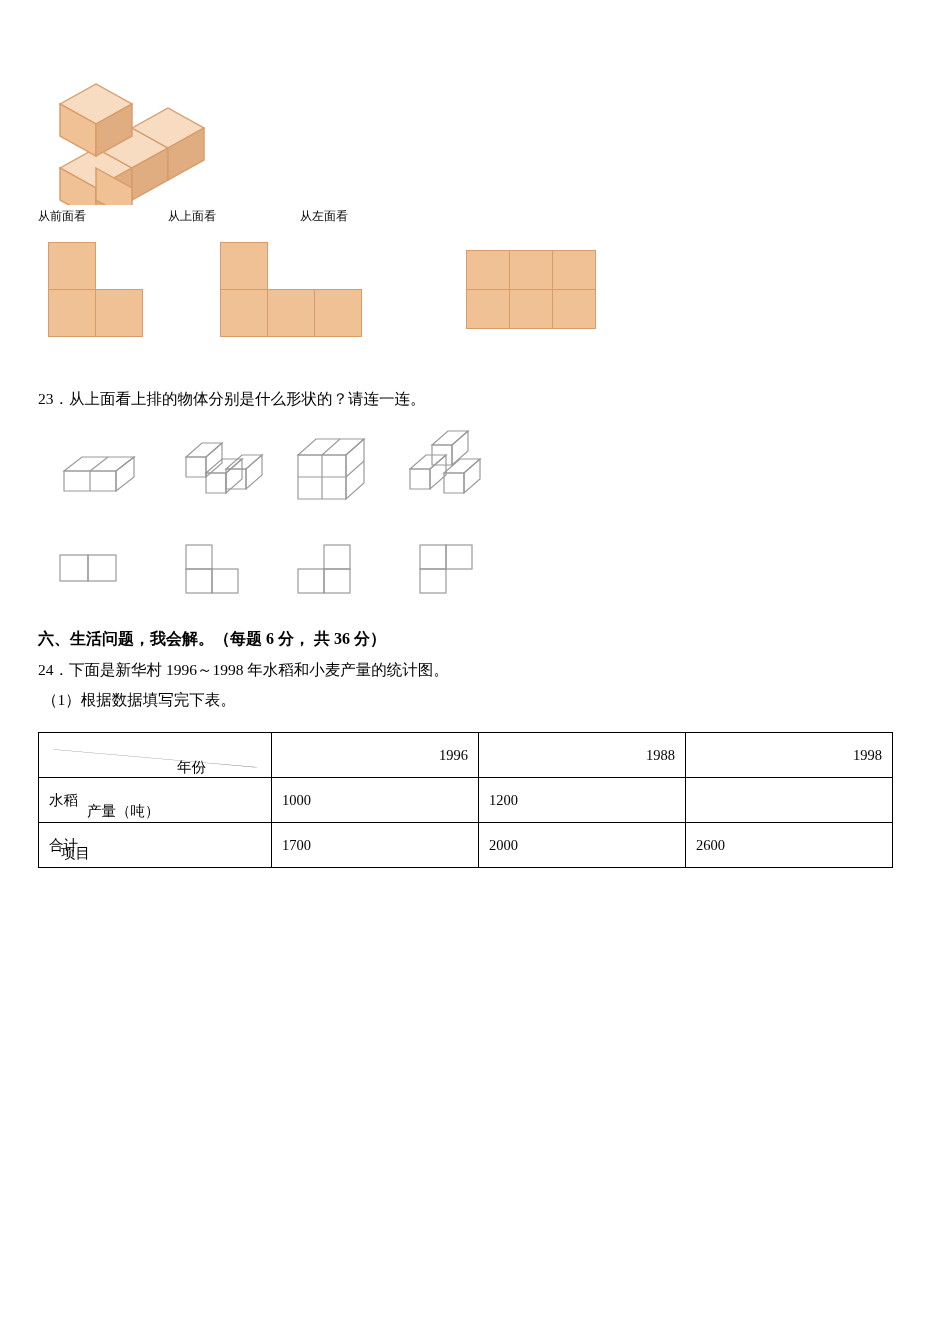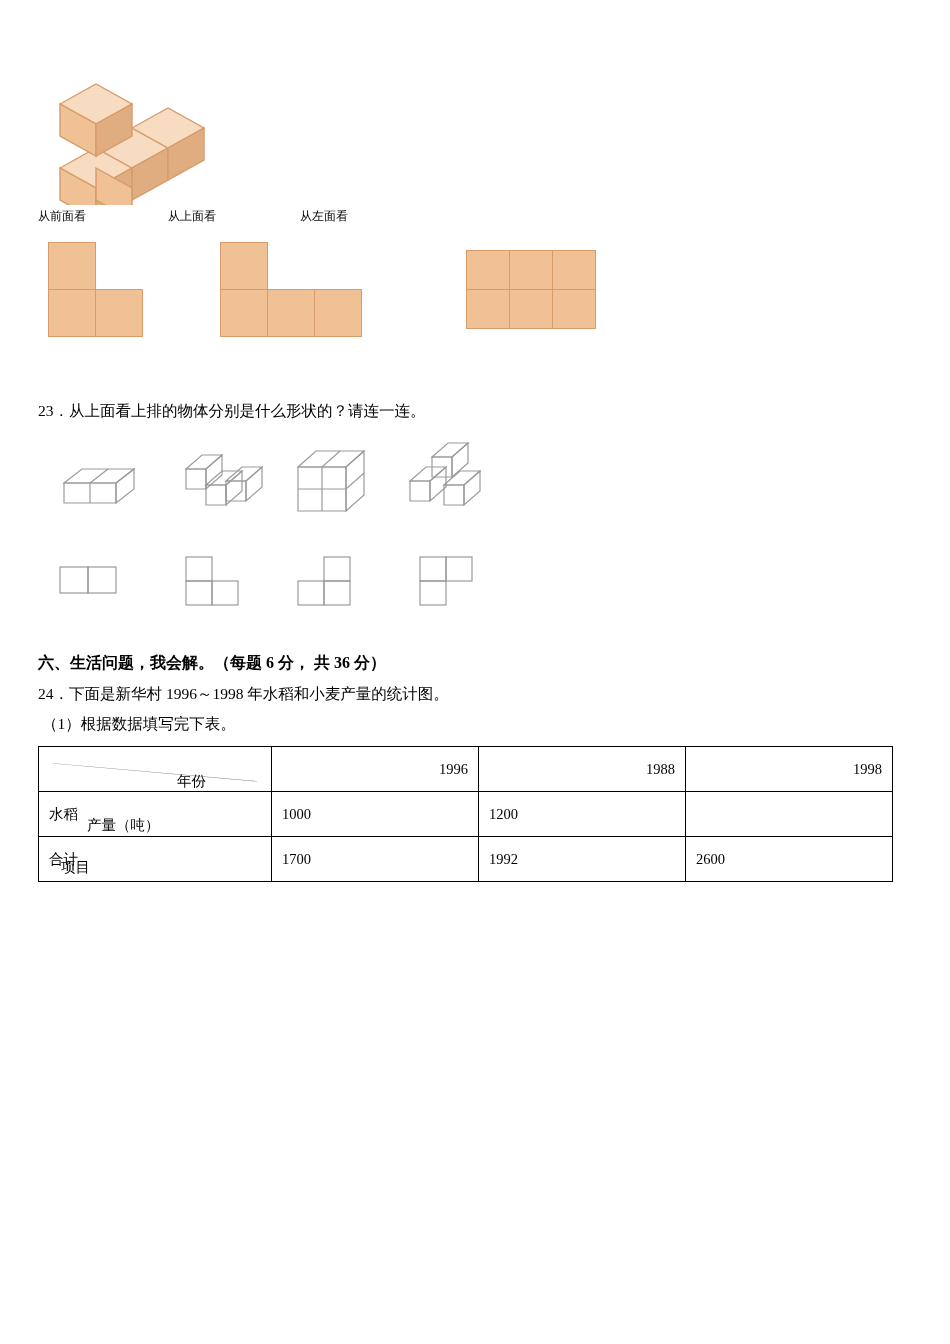--- a/index.html
+++ b/index.html
@@ -89,21 +89,21 @@
     position: relative;
     height: 70px;
     margin-top: 26px;
   }
   .flat-row svg { position: absolute; }
 
   
   table.stat {
     border-collapse: collapse;
     width: 772px;
-    margin-top: 8px;
+    margin-top: 18px;
     table-layout: fixed;
     padding-left: 8px;
   }
   table.stat td {
     border: 1px solid #000000;
     font-size: 14.5px;
     padding: 7px 10px;
     vertical-align: middle;
     height: 30px;
   }
@@ -198,21 +198,21 @@
       <div class="grid-shape" style="left:428px; top:8px;">
         <div class="cell-on" style="left:0;   top:0;   width:44px; height:40px;"></div>
         <div class="cell-on" style="left:43px;top:0;   width:44px; height:40px;"></div>
         <div class="cell-on" style="left:86px;top:0;   width:44px; height:40px;"></div>
         <div class="cell-on" style="left:0;   top:39px;width:44px; height:40px;"></div>
         <div class="cell-on" style="left:43px;top:39px;width:44px; height:40px;"></div>
         <div class="cell-on" style="left:86px;top:39px;width:44px; height:40px;"></div>
       </div>
     </div>
 
-    <p class="q" style="margin-top:44px;">23．从上面看上排的物体分别是什么形状的？请连一连。</p>
+    <p class="q" style="margin-top:32px;">23．从上面看上排的物体分别是什么形状的？请连一连。</p>
 
     <div class="wire-row">
 
       <svg width="96" height="80" viewBox="0 0 96 80" style="left:18px; top:6px;">
         <g fill="none" stroke="#9a9a9a" stroke-width="1.2">
           <polygon points="8,38 26,24 78,24 60,38"></polygon>
           <polygon points="8,38 8,58 60,58 60,38"></polygon>
           <polygon points="60,38 78,24 78,44 60,58"></polygon>
           <line x1="34" y1="38" x2="34" y2="58"></line>
           <line x1="34" y1="38" x2="52" y2="24"></line>
@@ -287,21 +287,21 @@
 
       <svg width="90" height="62" viewBox="0 0 90 62" style="left:372px; top:0px;">
         <g fill="none" stroke="#9a9a9a" stroke-width="1.2">
           <rect x="10" y="6" width="26" height="24"></rect>
           <rect x="36" y="6" width="26" height="24"></rect>
           <rect x="10" y="30" width="26" height="24"></rect>
         </g>
       </svg>
     </div>
 
-    <p class="section-head" style="margin-top:26px;">六、生活问题，我会解。（每题 6 分， 共 36 分）</p>
+    <p class="section-head" style="margin-top:14px;">六、生活问题，我会解。（每题 6 分， 共 36 分）</p>
     <p class="q">24．下面是新华村 1996～1998 年水稻和小麦产量的统计图。</p>
     <p class="q indent">（1）根据数据填写完下表。</p>
 
     <table class="stat">
       <tbody>
         <tr>
           <td class="head-cell label-cell">
             <div class="head-inner">
               <svg class="diag" viewBox="0 0 212 136" preserveAspectRatio="none">
                 <line x1="4" y1="42" x2="208" y2="124" stroke="#777" stroke-width="1.3"></line>
@@ -317,21 +317,21 @@
         </tr>
         <tr>
           <td>水稻</td>
           <td>1000</td>
           <td>1200</td>
           <td></td>
         </tr>
         <tr>
           <td>合计</td>
           <td>1700</td>
-          <td>1992</td>
+          <td>2000</td>
           <td>2600</td>
         </tr>
       </tbody>
     </table>
 
 
   </div>
 </div>
 
 </body></html>

